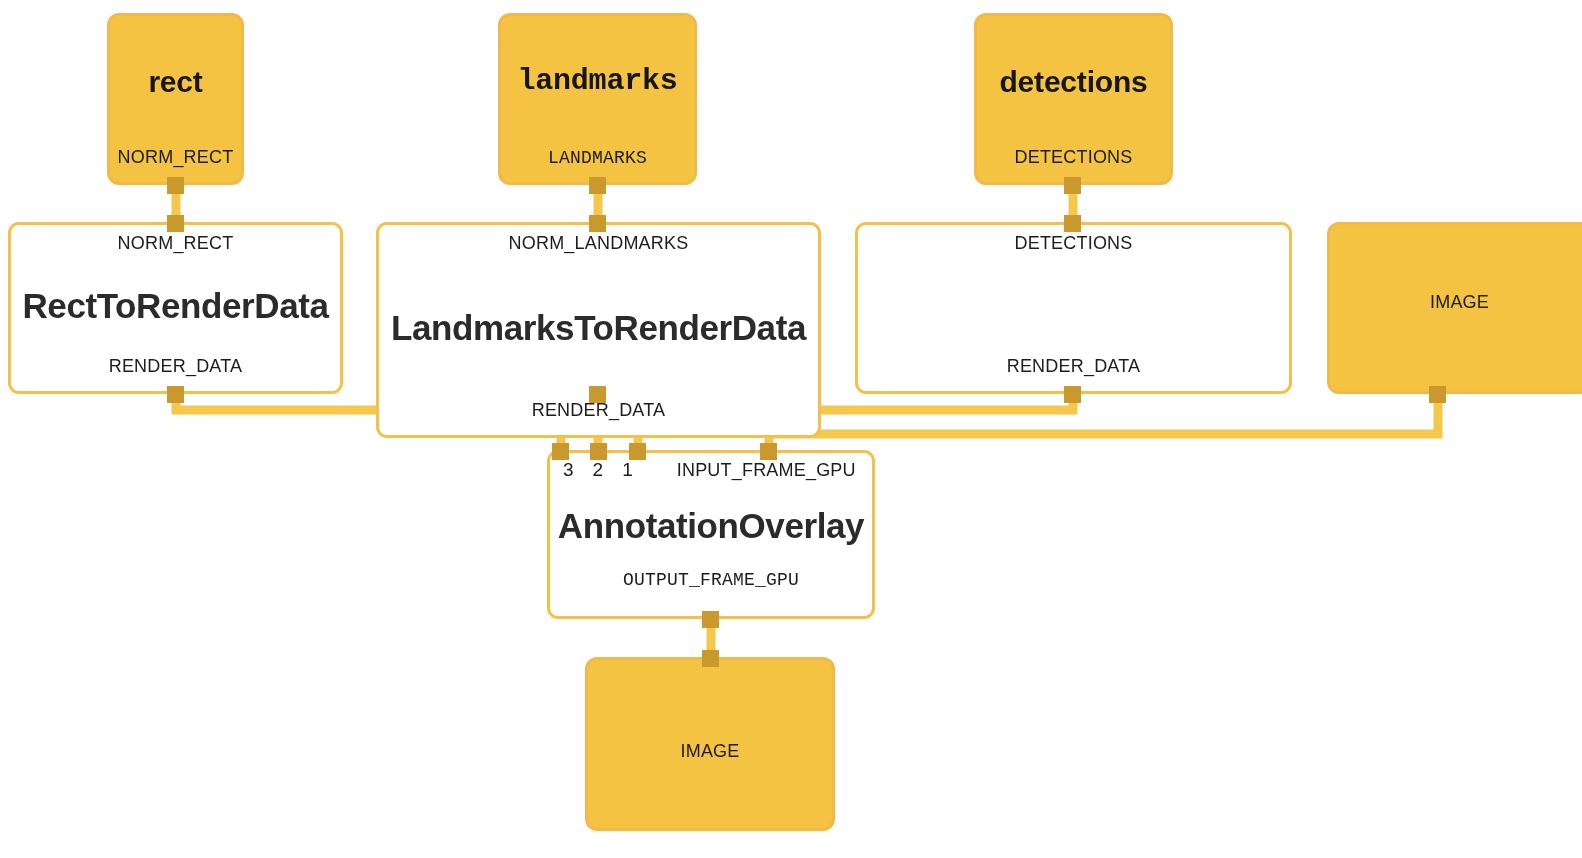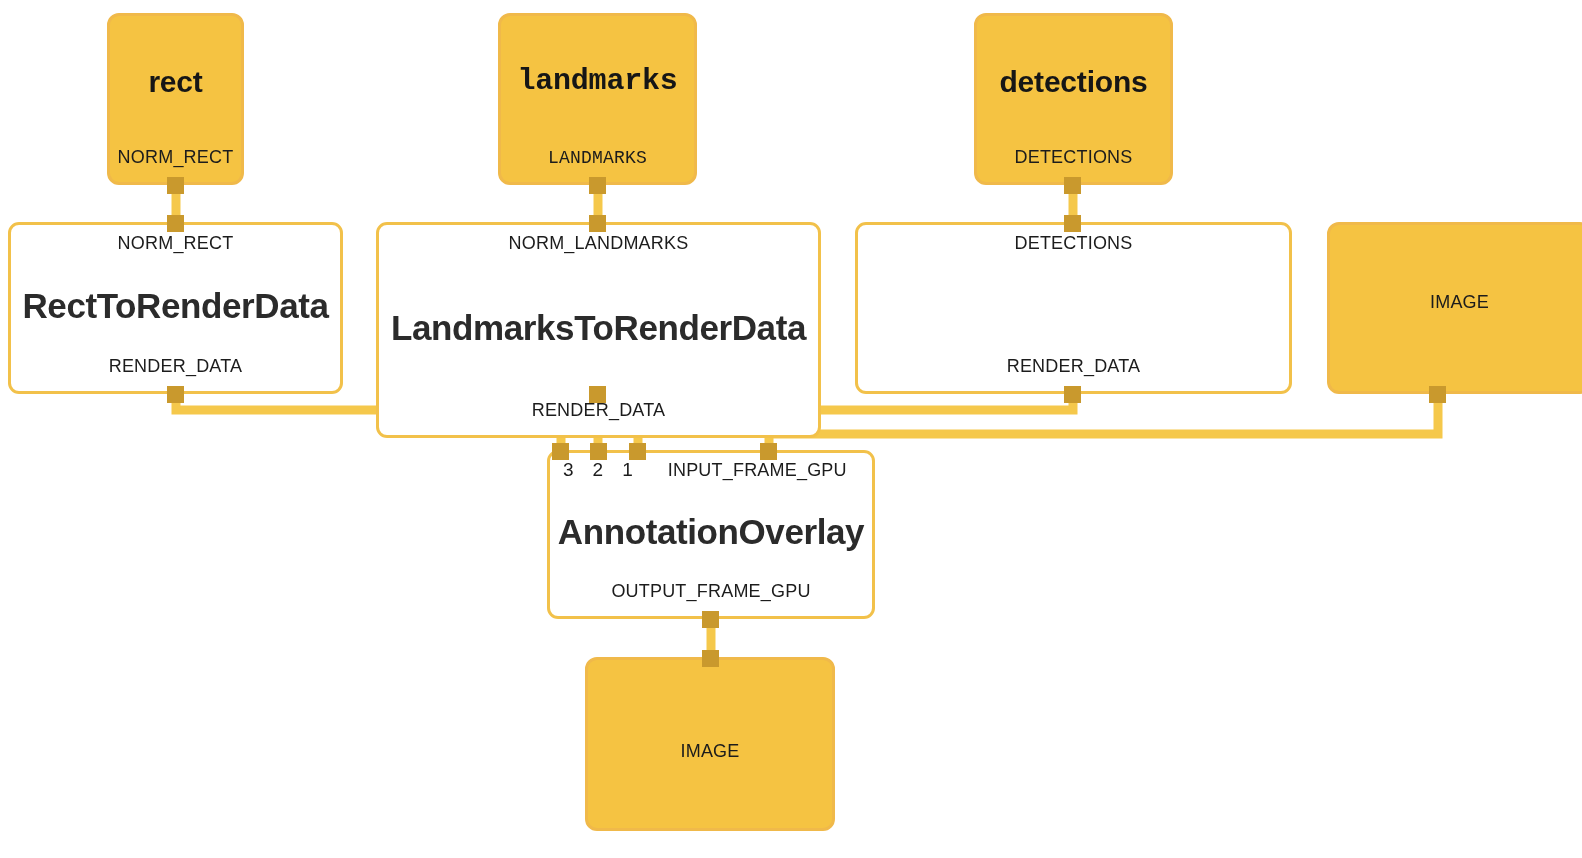--- a/index.html
+++ b/index.html
@@ -196,24 +196,24 @@
       <span class="port-label">IMAGE</span>
     </div>
   </div>
   <div class="port" style="left:1429px; top:386px;"></div>
 
   <div class="node calc" style="left:547px; top:450px; width:328px; height:169px; padding:6px 12px 6px 12px;">
     <div class="rowtop left" style="gap:19px; padding-left:2px;">
       <span class="idx">3</span>
       <span class="idx">2</span>
       <span class="idx">1</span>
-      <span class="port-label" style="margin-left:16px;">INPUT_FRAME_GPU</span>
+      <span class="port-label" style="margin-left:25px;">INPUT_FRAME_GPU</span>
     </div>
     <div class="title mid">AnnotationOverlay</div>
-    <div class="rowbot" style="margin-bottom:8px;">
+    <div class="rowbot" style="margin-bottom:20px;font-family:Liberation Mono, monospace;">
       <span class="port-label">OUTPUT_FRAME_GPU</span>
     </div>
   </div>
   <div class="port" style="left:552px; top:443px;"></div>
   <div class="port" style="left:590px; top:443px;"></div>
   <div class="port" style="left:629px; top:443px;"></div>
   <div class="port" style="left:760px; top:443px;"></div>
   <div class="port" style="left:702px; top:611px;"></div>
 
   <div class="node stream" style="left:585px; top:657px; width:250px; height:174px;">

